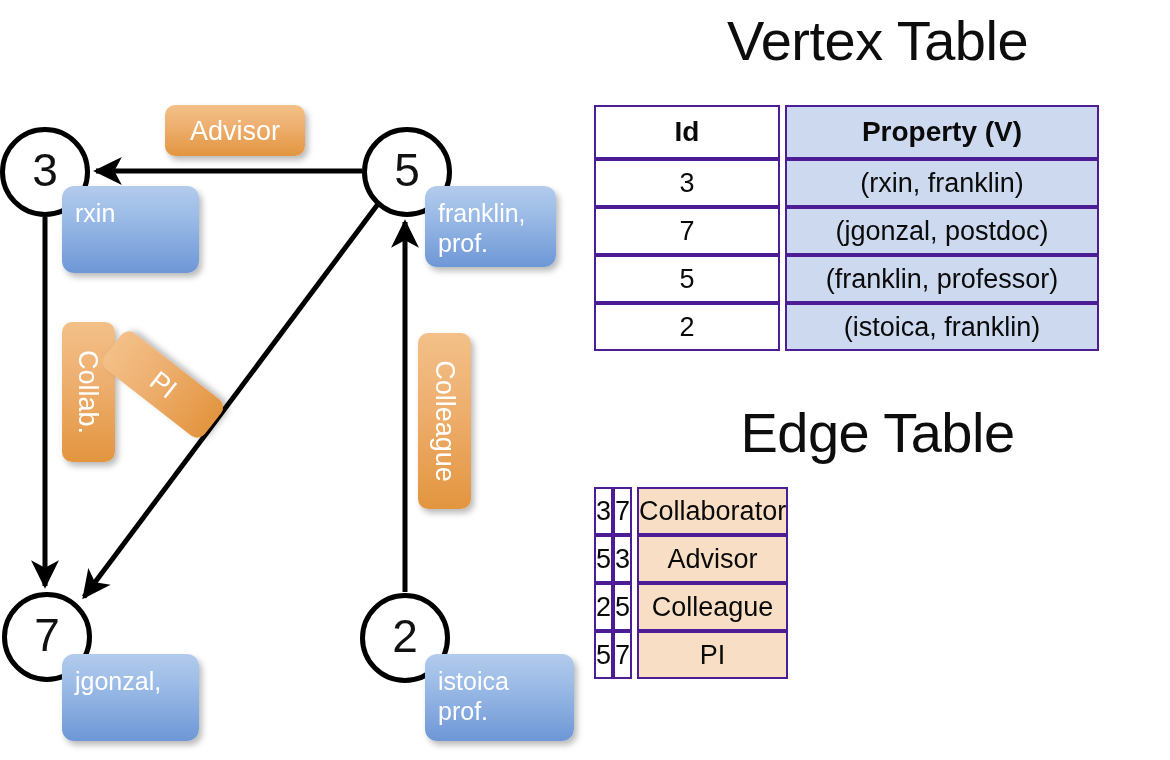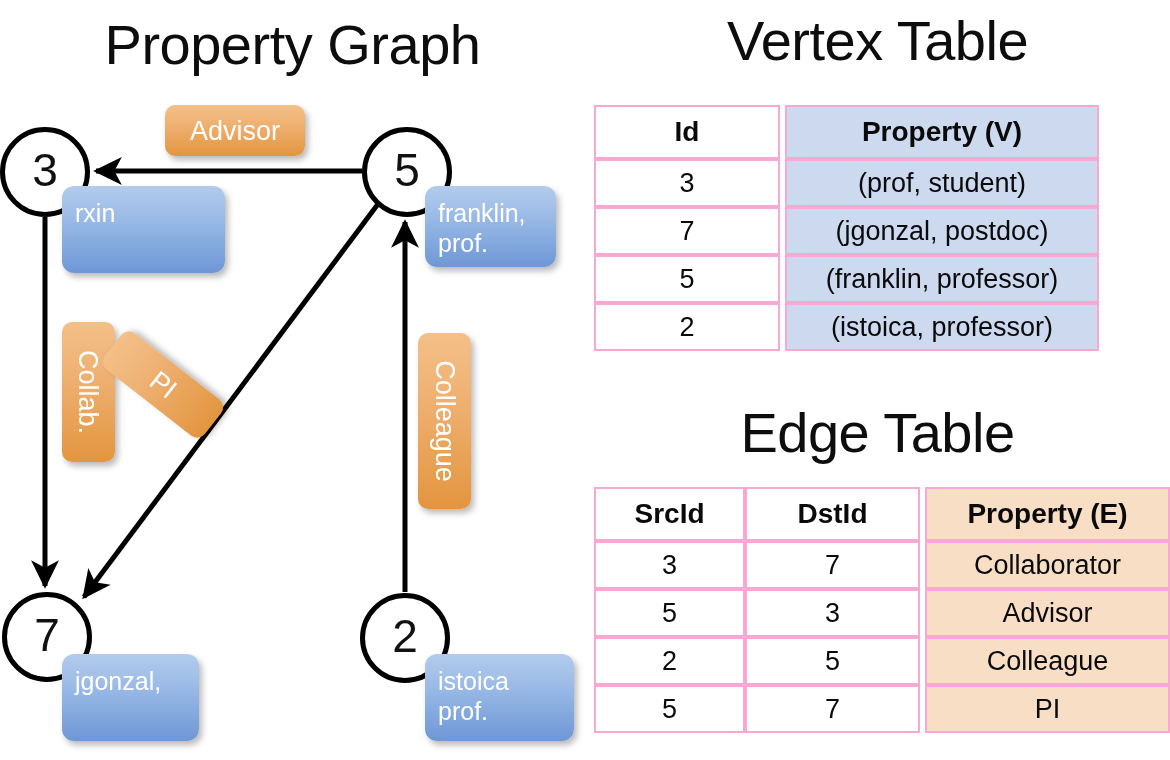--- a/index.html
+++ b/index.html
@@ -46,40 +46,39 @@
     display:flex;align-items:center;justify-content:center;
   }
   .ebox .lbl{white-space:nowrap;font-size:27px;line-height:28px;}
   .rot90 .lbl{transform:rotate(90deg);}
   .rotpi{transform:rotate(-52deg);}
   .rotpi .lbl{transform:rotate(90deg);}
 
   
   .tbl{position:absolute;border-collapse:separate;border-spacing:0;}
   .tbl td,.tbl th{
-    border:2px solid #f9a8d4;box-sizing:border-box;
+    border:2px solid #4c1d95;box-sizing:border-box;
     text-align:center;vertical-align:middle;
     font-size:27px;line-height:30px;font-weight:400;color:#0a0a0a;
     padding:0;height:48px;
   }
   .tbl th{font-weight:700;font-size:28px;height:54px;}
   .c-white{background:#ffffff;}
   .c-blue{background:#ccd9ef;}
   .c-orange{background:#f7dec4;}
   .gapcol{border:none !important;background:transparent !important;width:5px;padding:0;}
 
   #vertex-table{left:594px;top:105px;}
   #edge-table{left:594px;top:487px;}
 </style>
 </head>
 <body>
 
 <div id="root">
 
-  <div class="title" id="title-property-graph">Property Graph</div>
 
   <div class="title" id="title-vertex-table">Vertex Table</div>
 
   <div class="title" id="title-edge-table">Edge Table</div>
 
   <div id="graph-canvas">
 
     <svg id="graph-svg" width="585" height="760" viewBox="0 0 585 760">
       <defs>
         <marker id="ah" viewBox="0 0 12 12" refX="10.5" refY="6" markerWidth="6.2" markerHeight="6.2" orient="auto-start-reverse">
@@ -102,21 +101,21 @@
     <div class="node" style="left:362px;top:127px;">
       <span>5</span>
     </div>
     <div class="node" style="left:2px;top:592px;">
       <span>7</span>
     </div>
     <div class="node" style="left:360px;top:593px;">
       <span>2</span>
     </div>
 
-    <div class="vbox" style="left:62px;top:186px;width:163px;height:87px;">
+    <div class="vbox" style="left:62px;top:186px;width:137px;height:87px;">
       <div>rxin</div>
     </div>
 
     <div class="vbox" style="left:425px;top:186px;width:131px;height:81px;">
       <div>franklin,</div>
       <div>prof.</div>
     </div>
 
     <div class="vbox" style="left:62px;top:654px;width:137px;height:87px;">
       <div>jgonzal,</div>
@@ -148,48 +147,42 @@
   <table class="tbl" id="vertex-table">
     <tbody>
         <tr>
       <th class="c-white" style="width:186px;">Id</th>
       <td class="gapcol"></td>
       <th class="c-blue" style="width:314px;">Property (V)</th>
     </tr>
     <tr>
       <td class="c-white">3</td>
       <td class="gapcol"></td>
-      <td class="c-blue">(prof, student)</td>
+      <td class="c-blue">(rxin, franklin)</td>
     </tr>
     <tr>
       <td class="c-white">7</td>
       <td class="gapcol"></td>
       <td class="c-blue">(jgonzal, postdoc)</td>
     </tr>
     <tr>
       <td class="c-white">5</td>
       <td class="gapcol"></td>
       <td class="c-blue">(franklin, professor)</td>
     </tr>
     <tr>
       <td class="c-white">2</td>
       <td class="gapcol"></td>
-      <td class="c-blue">(istoica, professor)</td>
+      <td class="c-blue">(istoica, franklin)</td>
     </tr>
   </tbody>
     </table>
 
   <table class="tbl" id="edge-table">
     <tbody>
-        <tr>
-      <th class="c-white" style="width:151px;">SrcId</th>
-      <th class="c-white" style="width:175px;">DstId</th>
-      <td class="gapcol"></td>
-      <th class="c-orange" style="width:245px;">Property (E)</th>
-    </tr>
     <tr>
       <td class="c-white">3</td>
       <td class="c-white">7</td>
       <td class="gapcol"></td>
       <td class="c-orange">Collaborator</td>
     </tr>
     <tr>
       <td class="c-white">5</td>
       <td class="c-white">3</td>
       <td class="gapcol"></td>

